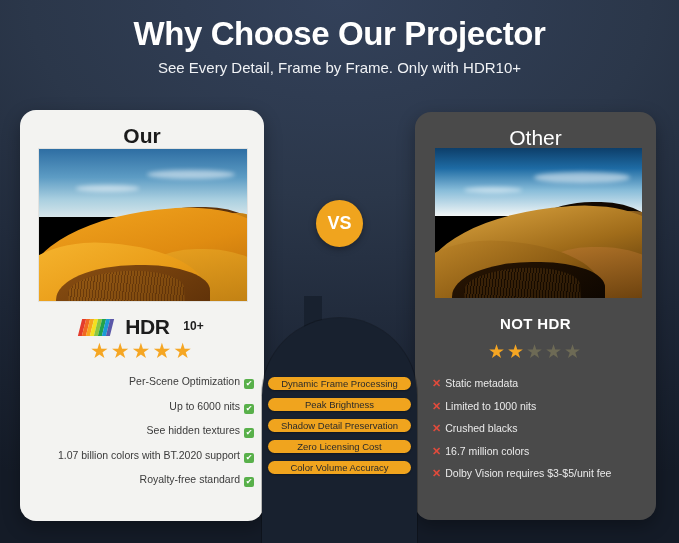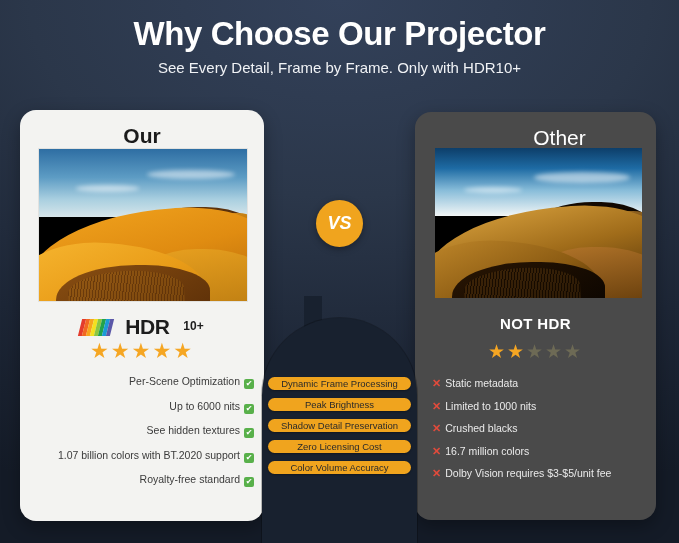--- a/index.html
+++ b/index.html
@@ -73,21 +73,21 @@
     position: absolute;
     left: 0;
     top: 13px;
     width: 100%;
     text-align: center;
     font-size: 21px;
     font-weight: bold;
     line-height: 26px;
   }
   .card-our .card-head { color: #1b1b1b; }
-  .card-other .card-head { color: #ffffff; font-weight: 500; padding-left: 24px; }
+  .card-other .card-head { color: #ffffff; font-weight: 500; }
 
   
   .thumb {
     position: absolute;
     overflow: hidden;
     background: #000;
   }
   .thumb-our {
     left: 18px;
     top: 38px;
@@ -208,21 +208,20 @@
     position: absolute;
     left: 316px;
     top: 200px;
     width: 47px;
     height: 47px;
     border-radius: 50%;
     background: #f0a41e;
     color: #ffffff;
     font-size: 18px;
     font-weight: bold;
-    font-style: italic;
     display: flex;
     align-items: center;
     justify-content: center;
     box-shadow: 0 2px 7px rgba(0,0,0,0.35);
     letter-spacing: 0px;
     z-index: 12;
   }
 
   
   .hdrlogo {

